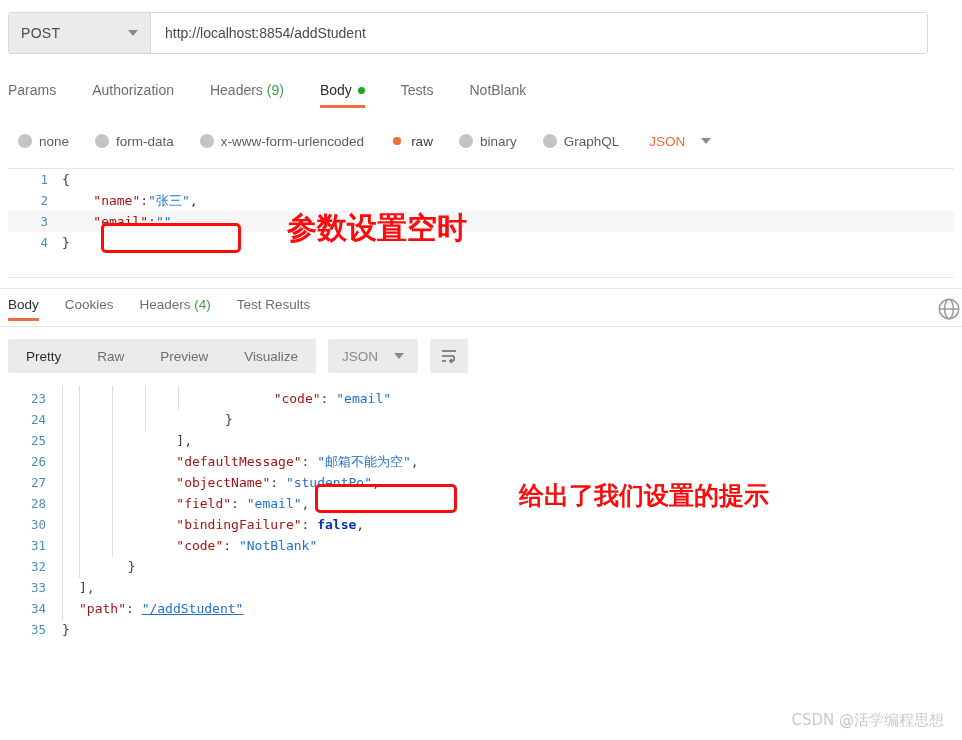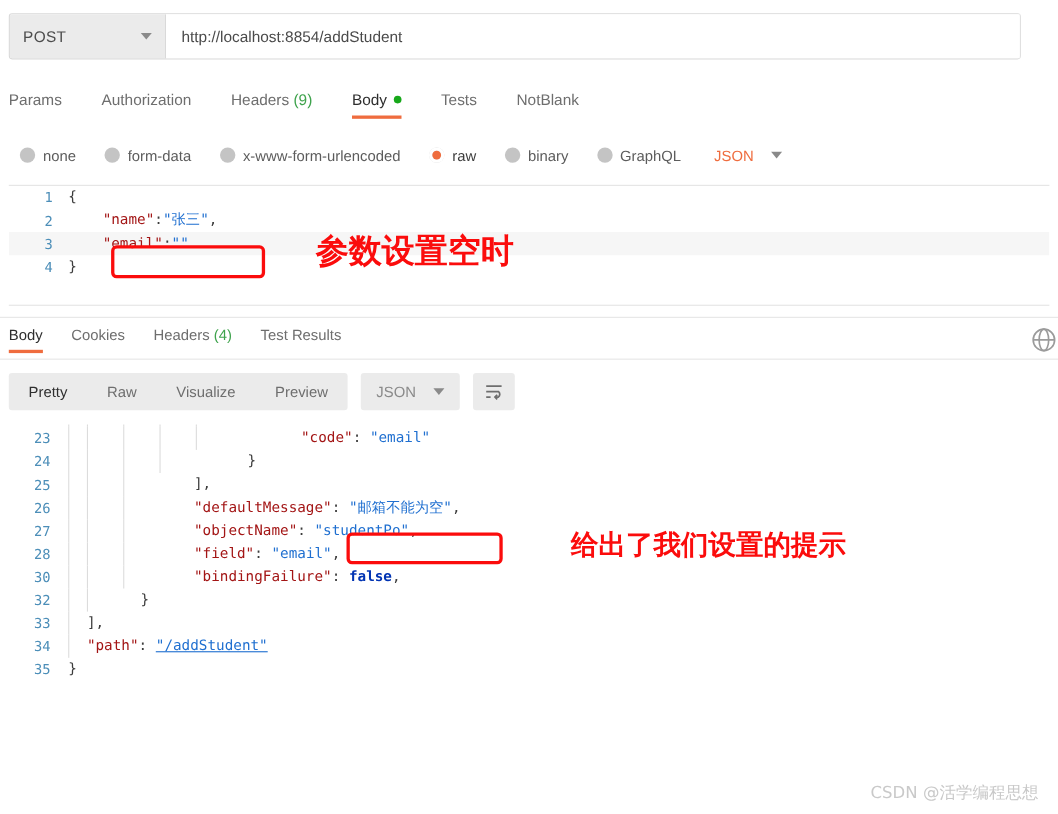--- a/index.html
+++ b/index.html
@@ -406,22 +406,22 @@
   <circle cx="12" cy="12" r="9"></circle>
   <ellipse cx="12" cy="12" rx="4" ry="9"></ellipse>
   <line x1="3" y1="12" x2="21" y2="12"></line>
 </svg>
 <div class="divider" style="top:326px;"></div>
 
 <div class="resp-toolbar">
   <div class="seg-group" id="view-modes">
       <div class="seg active">Pretty</div>
       <div class="seg">Raw</div>
+      <div class="seg">Preview</div>
       <div class="seg">Visualize</div>
-      <div class="seg">Preview</div>
     </div>
   <div class="fmt-select">
     <span class="fmt-label">JSON</span>
     <span class="caret"></span>
   </div>
   <div class="wrap-btn">
     <svg width="18" height="16" viewBox="0 0 18 16" fill="none" stroke="#6e6e6e" stroke-width="1.6">
       <line x1="2" y1="3" x2="16" y2="3"></line>
       <path d="M2 8 h11 a3 3 0 0 1 0 5 h-3"></path>
       <polyline points="12,11 10,13 12,15"></polyline>
@@ -433,20 +433,21 @@
 <div class="resp-editor">
   <div class="code-area" id="resp-code" style="margin-top:-19px;">
       <div class="code-line"><span class="ln">22</span><span class="code-text"><span class="guide" style="width: 16px;"></span><span class="guide" style="width: 32px;"></span><span class="guide" style="width: 32px;"></span><span class="guide" style="width: 32px;"></span><span class="guide" style="width: 32px;"></span></span></div>
       <div class="code-line"><span class="ln">23</span><span class="code-text"><span class="guide" style="width: 16px;"></span><span class="guide" style="width: 32px;"></span><span class="guide" style="width: 32px;"></span><span class="guide" style="width: 32px;"></span><span class="guide" style="width: 32px;"></span><span class="p">        </span><span class="k">"code"</span><span class="p">: </span><span class="s">"email"</span></span></div>
       <div class="code-line"><span class="ln">24</span><span class="code-text"><span class="guide" style="width: 16px;"></span><span class="guide" style="width: 32px;"></span><span class="guide" style="width: 32px;"></span><span class="guide" style="width: 32px;"></span><span class="p">      </span><span class="p">}</span></span></div>
       <div class="code-line"><span class="ln">25</span><span class="code-text"><span class="guide" style="width: 16px;"></span><span class="guide" style="width: 32px;"></span><span class="guide" style="width: 32px;"></span><span class="p">    </span><span class="p">],</span></span></div>
       <div class="code-line"><span class="ln">26</span><span class="code-text"><span class="guide" style="width: 16px;"></span><span class="guide" style="width: 32px;"></span><span class="guide" style="width: 32px;"></span><span class="p">    </span><span class="k">"defaultMessage"</span><span class="p">: </span><span class="s">"邮箱不能为空"</span><span class="p">,</span></span></div>
       <div class="code-line"><span class="ln">27</span><span class="code-text"><span class="guide" style="width: 16px;"></span><span class="guide" style="width: 32px;"></span><span class="guide" style="width: 32px;"></span><span class="p">    </span><span class="k">"objectName"</span><span class="p">: </span><span class="s">"studentPo"</span><span class="p">,</span></span></div>
       <div class="code-line"><span class="ln">28</span><span class="code-text"><span class="guide" style="width: 16px;"></span><span class="guide" style="width: 32px;"></span><span class="guide" style="width: 32px;"></span><span class="p">    </span><span class="k">"field"</span><span class="p">: </span><span class="s">"email"</span><span class="p">,</span></span></div>
       <div class="code-line"><span class="ln">30</span><span class="code-text"><span class="guide" style="width: 16px;"></span><span class="guide" style="width: 32px;"></span><span class="guide" style="width: 32px;"></span><span class="p">    </span><span class="k">"bindingFailure"</span><span class="p">: </span><span class="b">false</span><span class="p">,</span></span></div>
+      <div class="code-line"><span class="ln">31</span><span class="code-text"><span class="guide" style="width: 16px;"></span><span class="guide" style="width: 32px;"></span><span class="guide" style="width: 32px;"></span><span class="p">    </span><span class="k">"code"</span><span class="p">: </span><span class="s">"NotBlank"</span></span></div>
       <div class="code-line"><span class="ln">32</span><span class="code-text"><span class="guide" style="width: 16px;"></span><span class="guide" style="width: 32px;"></span><span class="p">  </span><span class="p">}</span></span></div>
       <div class="code-line"><span class="ln">33</span><span class="code-text"><span class="guide" style="width: 16px;"></span><span class="p"></span><span class="p">],</span></span></div>
       <div class="code-line"><span class="ln">34</span><span class="code-text"><span class="guide" style="width: 16px;"></span><span class="p"></span><span class="k">"path"</span><span class="p">: </span><span class="lnk">"/addStudent"</span></span></div>
       <div class="code-line"><span class="ln">35</span><span class="code-text"><span class="p">}</span></span></div>
     </div>
 </div>
 
 <div class="anno-box" style="left:315px; top:484px; width:142px; height:29px;"></div>
 <div class="anno-text" style="left:519px; top:479px; font-size:25px;">给出了我们设置的提示</div>
 

